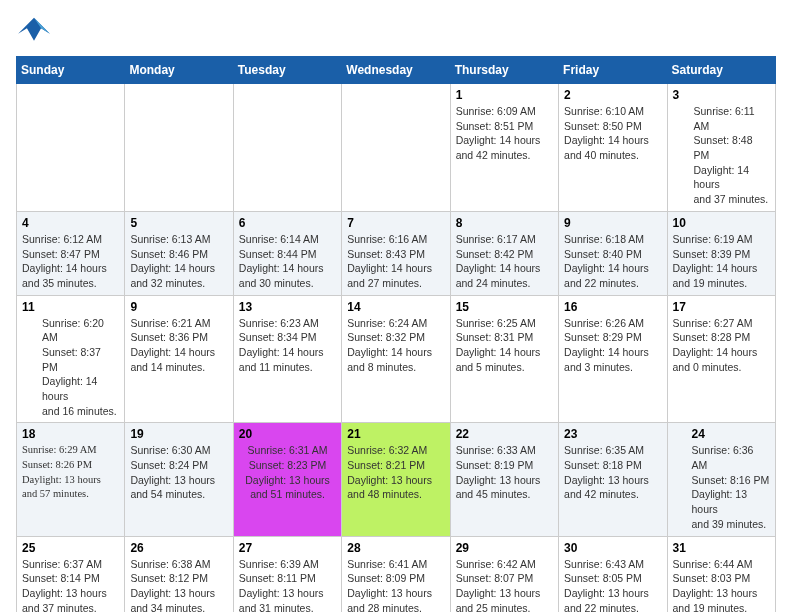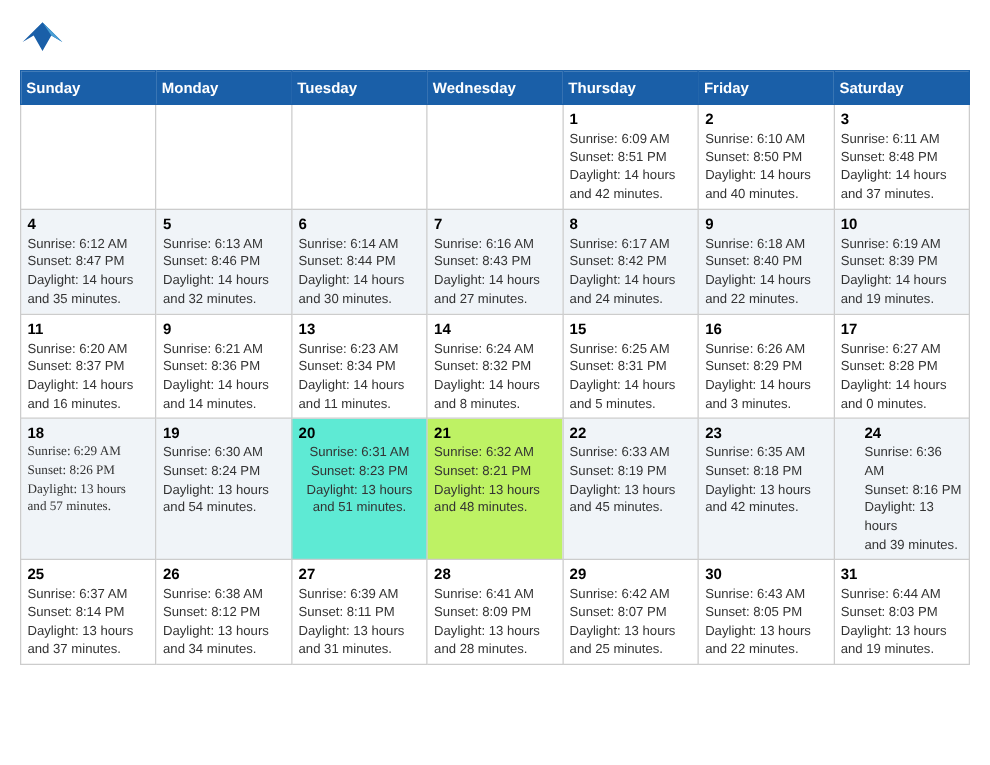--- a/index.html
+++ b/index.html
@@ -124,21 +124,21 @@
         </td>
         <td>
           <span class="day-num">2</span>
           <div class="day-info" style="white-space: pre-line;">Sunrise: 6:10 AM
 Sunset: 8:50 PM
 Daylight: 14 hours
 and 40 minutes.</div>
         </td>
         <td>
           <span class="day-num">3</span>
-          <div class="day-info" style="white-space: pre-line;">Sunrise: 6:11 AM
+          <div class="day-info" style="white-space: pre-line; margin-left: 21px;">Sunrise: 6:11 AM
 Sunset: 8:48 PM
 Daylight: 14 hours
 and 37 minutes.</div>
         </td>
       </tr>
       <tr>
         <td style="background: rgb(240, 244, 248);">
           <span class="day-num">4</span>
           <div class="day-info" style="white-space: pre-line;">Sunrise: 6:12 AM
 Sunset: 8:47 PM
@@ -184,21 +184,21 @@
           <span class="day-num">10</span>
           <div class="day-info" style="white-space: pre-line;">Sunrise: 6:19 AM
 Sunset: 8:39 PM
 Daylight: 14 hours
 and 19 minutes.</div>
         </td>
       </tr>
       <tr>
         <td>
           <span class="day-num">11</span>
-          <div class="day-info" style="white-space: pre-line;">Sunrise: 6:20 AM
+          <div class="day-info" style="white-space: pre-line; margin-left: 20px;">Sunrise: 6:20 AM
 Sunset: 8:37 PM
 Daylight: 14 hours
 and 16 minutes.</div>
         </td>
         <td>
           <span class="day-num">9</span>
           <div class="day-info" style="white-space: pre-line;">Sunrise: 6:21 AM
 Sunset: 8:36 PM
 Daylight: 14 hours
 and 14 minutes.</div>
@@ -247,21 +247,21 @@
 Daylight: 13 hours
 and 57 minutes.</div>
         </td>
         <td style="background: rgb(240, 244, 248);">
           <span class="day-num">19</span>
           <div class="day-info" style="white-space: pre-line;">Sunrise: 6:30 AM
 Sunset: 8:24 PM
 Daylight: 13 hours
 and 54 minutes.</div>
         </td>
-        <td style="background: #5eead4;">
+        <td style="background: #d946ef;">
           <span class="day-num">20</span>
           <div class="day-info" style="white-space: pre-line; text-align: center;">Sunrise: 6:31 AM
 Sunset: 8:23 PM
 Daylight: 13 hours
 and 51 minutes.</div>
         </td>
         <td style="background: #bef264;">
           <span class="day-num">21</span>
           <div class="day-info" style="white-space: pre-line;">Sunrise: 6:32 AM
 Sunset: 8:21 PM

